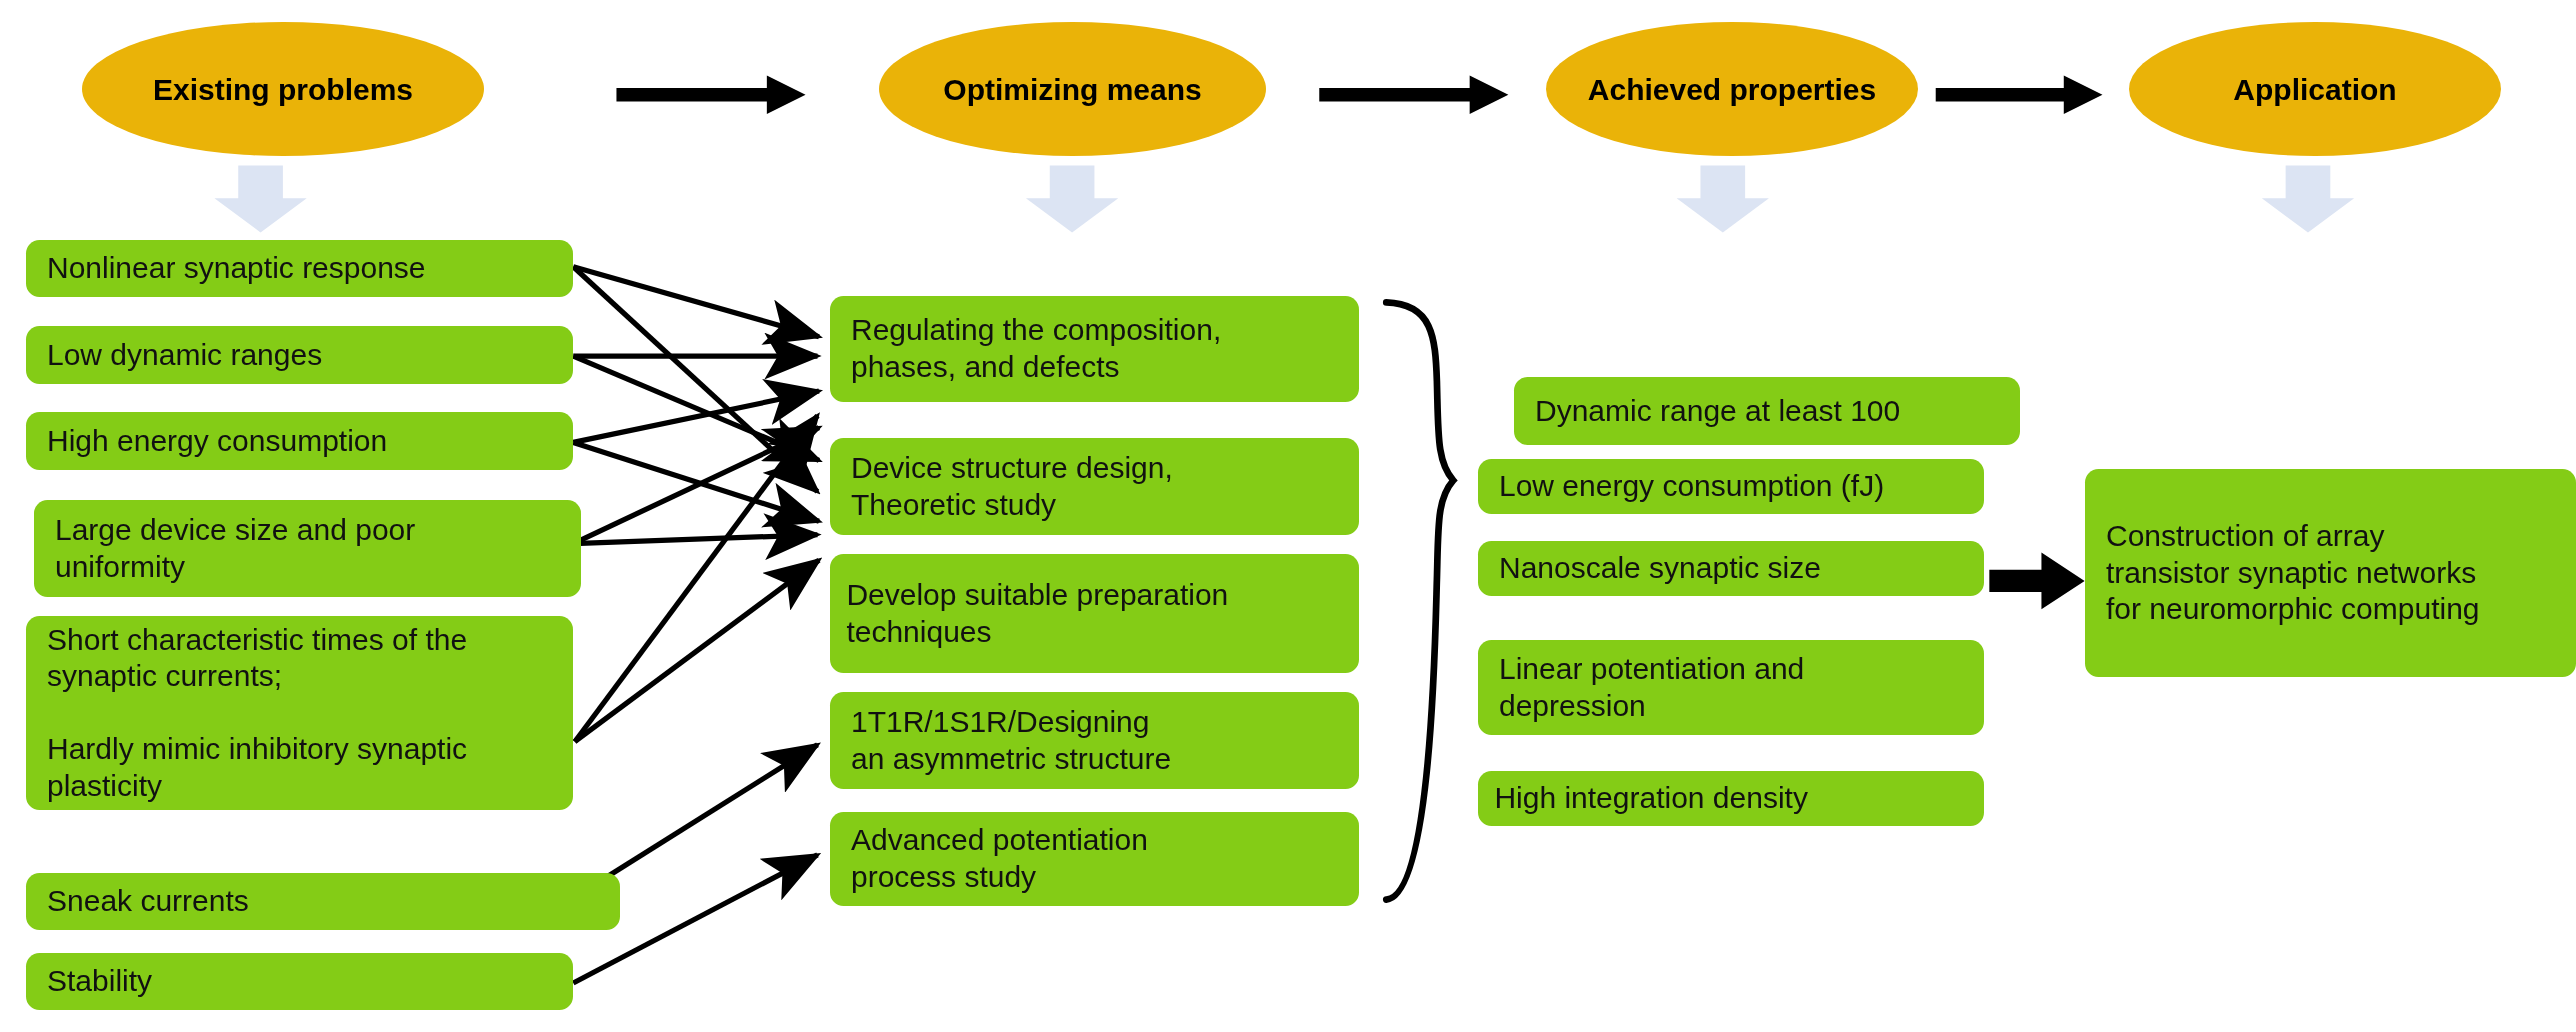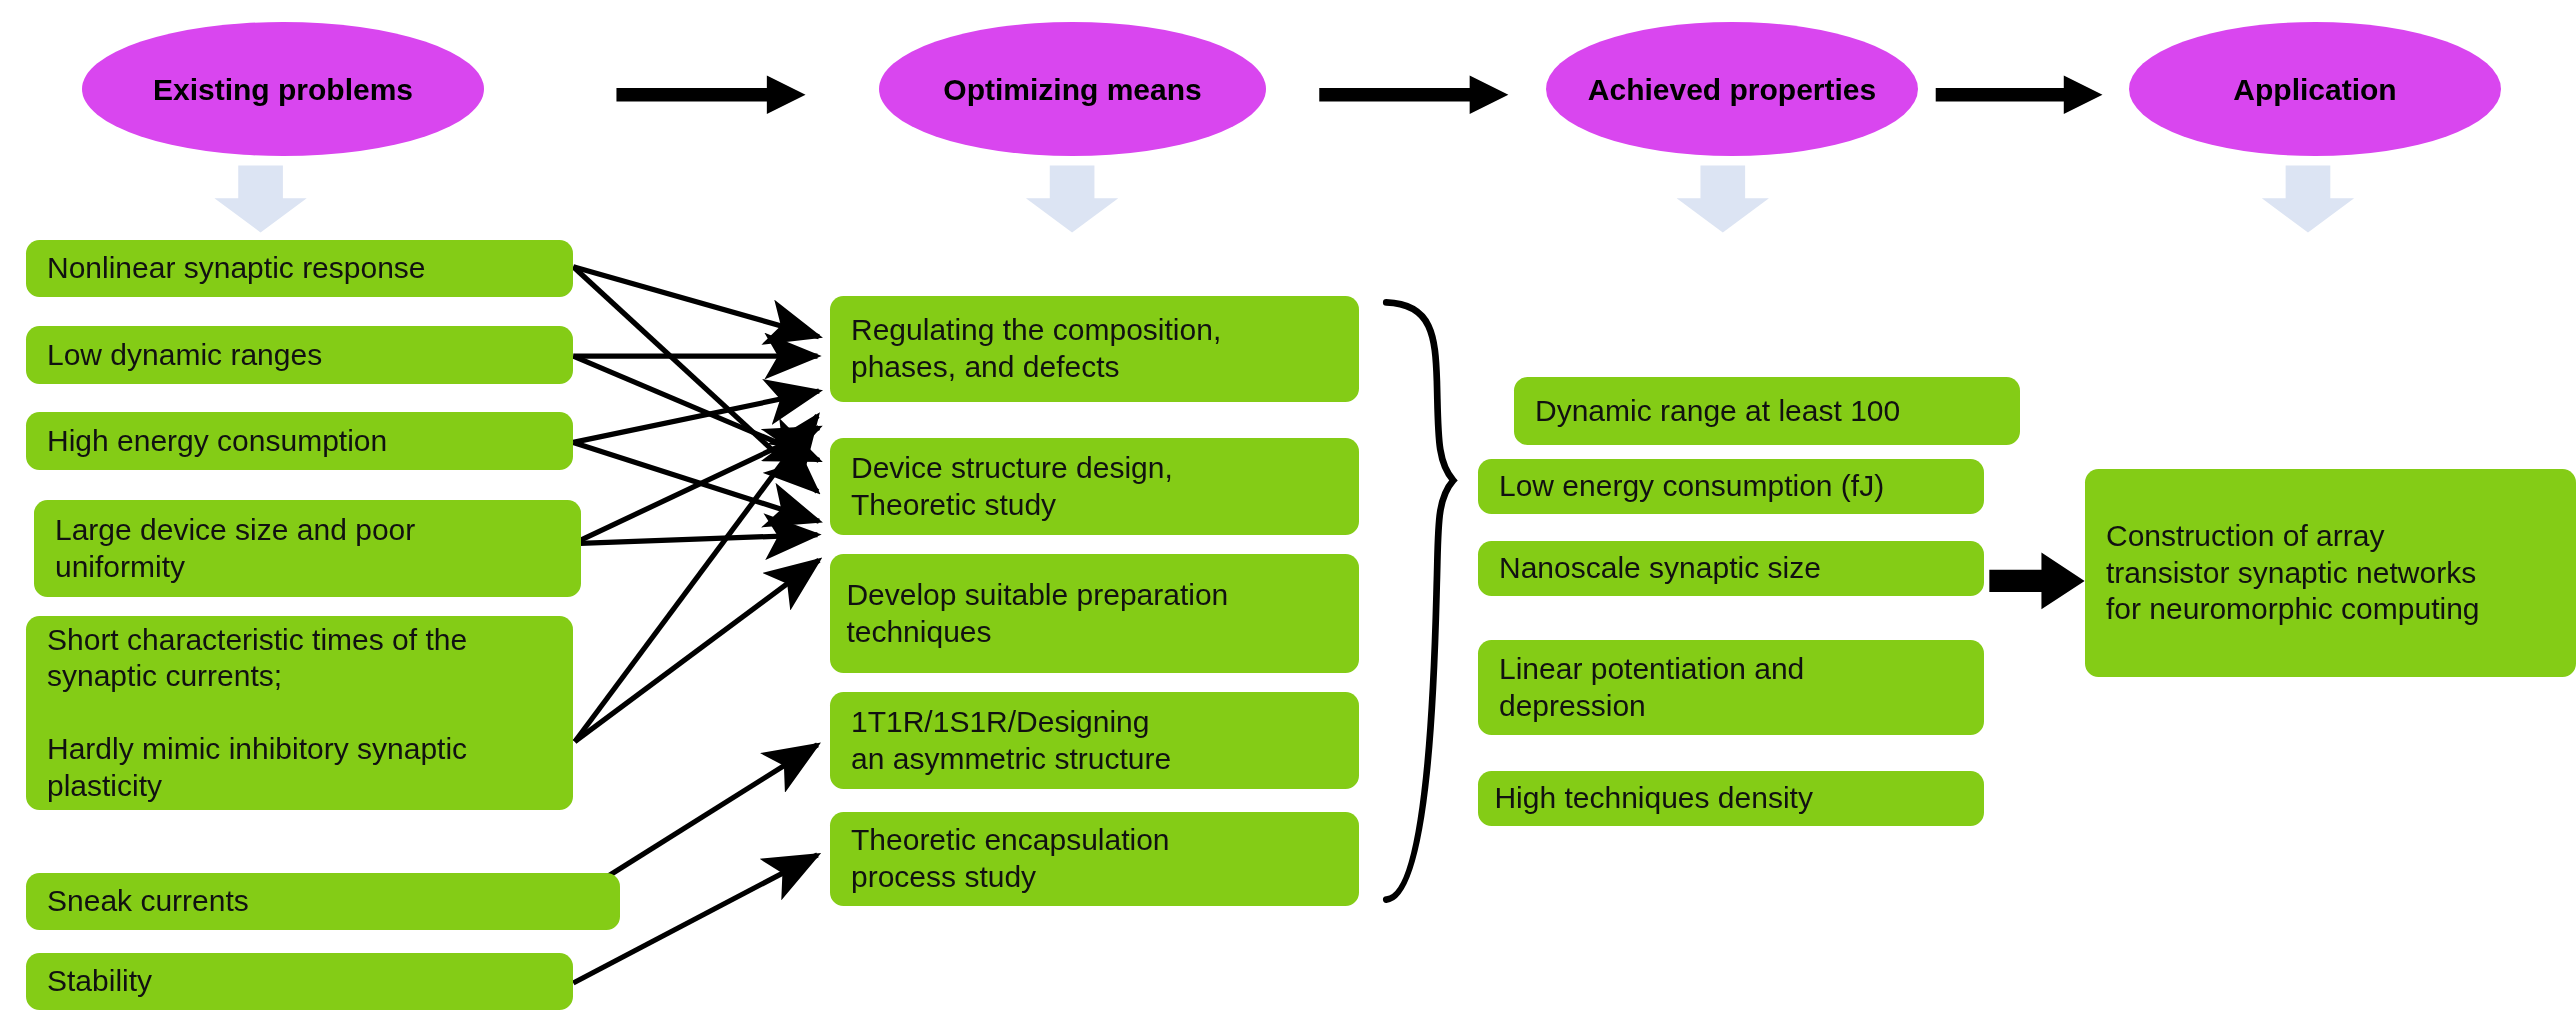--- a/index.html
+++ b/index.html
@@ -3,21 +3,21 @@
 <meta charset="utf-8">
 <title>Roadmap Diagram</title>
 <style>
   html,body{margin:0;padding:0;background:#ffffff;}
   body{width:2576px;height:1033px;position:relative;overflow:hidden;
        font-family:"Liberation Sans","DejaVu Sans",sans-serif;color:#111111;}
   #stage{position:absolute;left:0;top:0;width:2576px;height:1033px;}
 
   
   .ellipse{
-    position:absolute;background:#d946ef;border-radius:50%;
+    position:absolute;background:#eab308;border-radius:50%;
     display:flex;align-items:center;justify-content:center;text-align:center;
     font-weight:bold;font-size:30px;line-height:1.18;color:#000;
   }
 
   
   .rbox{
     position:absolute;background:#84cc16;border-radius:13.4px;
     display:flex;align-items:center;
     font-size:30px;line-height:1.22;color:#111;
     padding:0 15px 0 21px;box-sizing:border-box;
@@ -132,32 +132,32 @@
 
   <div class="rbox" style="left:830px;top:438px;width:529px;height:97px;">Device structure design,
 Theoretic study</div>
 
   <div class="rbox tight" style="left:830px;top:554px;width:529px;height:119px;"> Develop suitable preparation
 techniques</div>
 
   <div class="rbox" style="left:830px;top:692px;width:529px;height:97px;">1T1R/1S1R/Designing
 an asymmetric structure</div>
 
-  <div class="rbox" style="left:830px;top:812px;width:529px;height:94px;">Theoretic encapsulation
+  <div class="rbox" style="left:830px;top:812px;width:529px;height:94px;">Advanced potentiation
 process study</div>
 
   <div class="rbox" style="left:1478px;top:377px;width:506px;height:68px;margin-left:36px;">Dynamic range at least 100</div>
 
   <div class="rbox" style="left:1478px;top:459px;width:506px;height:55px;">Low energy consumption (fJ)</div>
 
   <div class="rbox" style="left:1478px;top:541px;width:506px;height:55px;">Nanoscale synaptic size</div>
 
   <div class="rbox" style="left:1478px;top:640px;width:506px;height:95px;">Linear potentiation and
 depression</div>
 
-  <div class="rbox tight" style="left:1478px;top:771px;width:506px;height:55px;"> High techniques density</div>
+  <div class="rbox tight" style="left:1478px;top:771px;width:506px;height:55px;"> High integration density</div>
 
   <div class="rbox" style="left:2085px;top:469px;width:491px;height:208px;">Construction of array
 transistor synaptic networks
 for neuromorphic computing</div>
 
 </div>
 
 
 </body></html>

